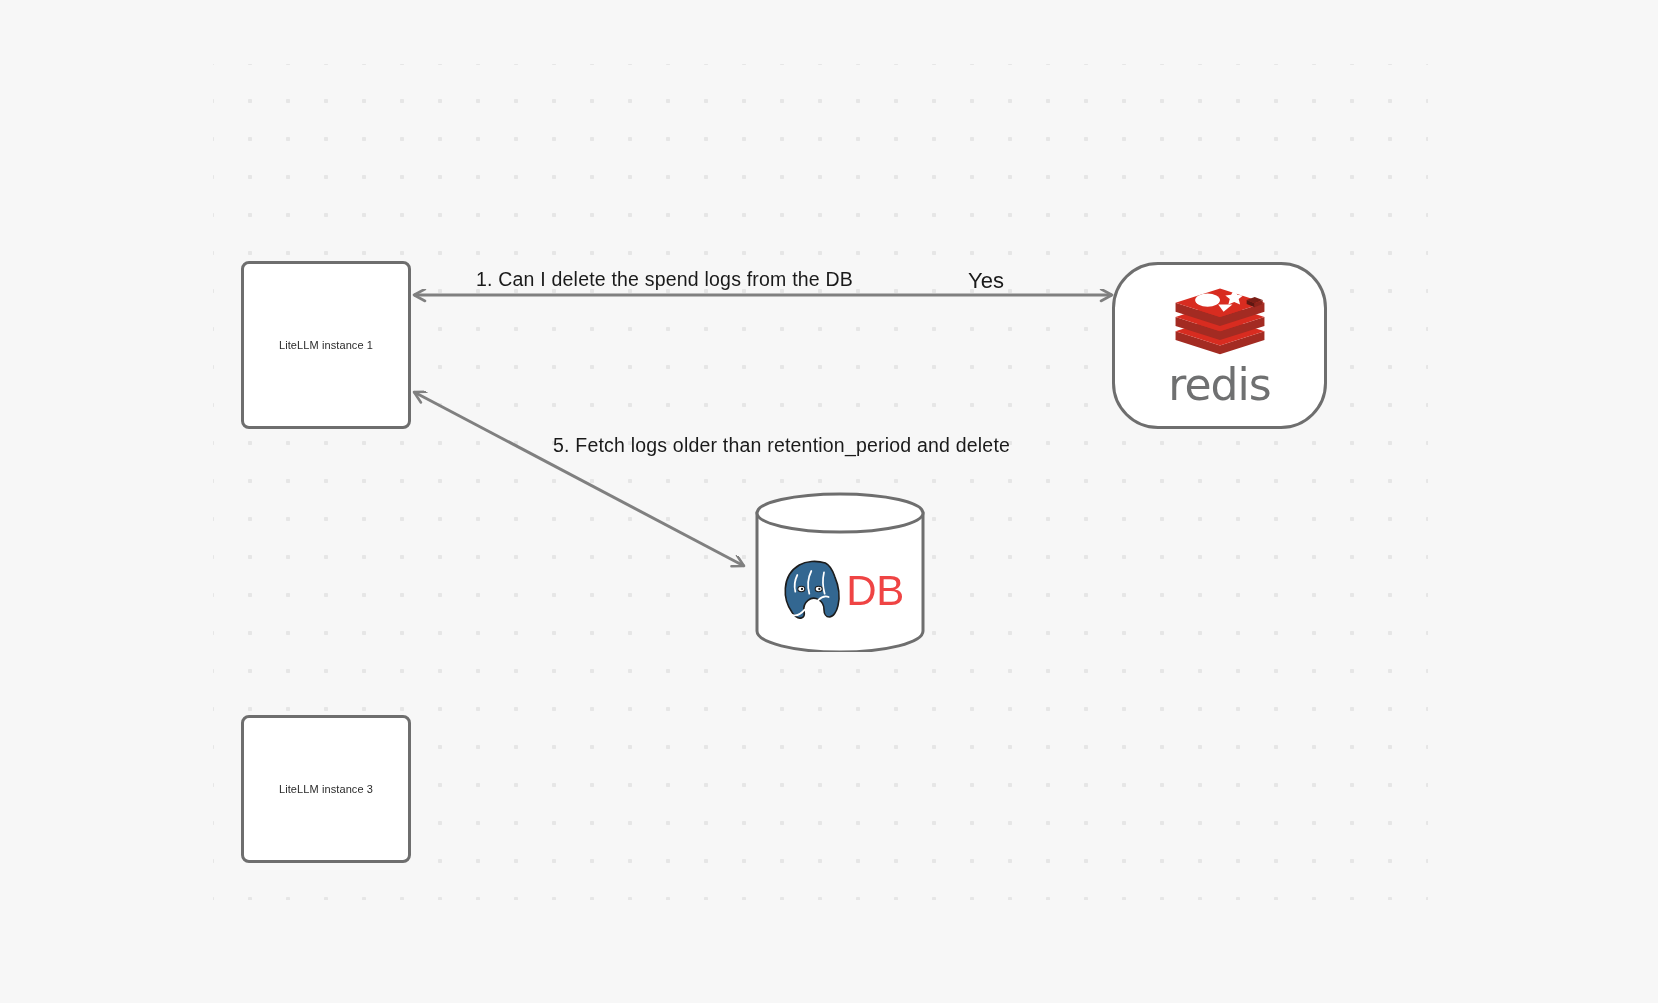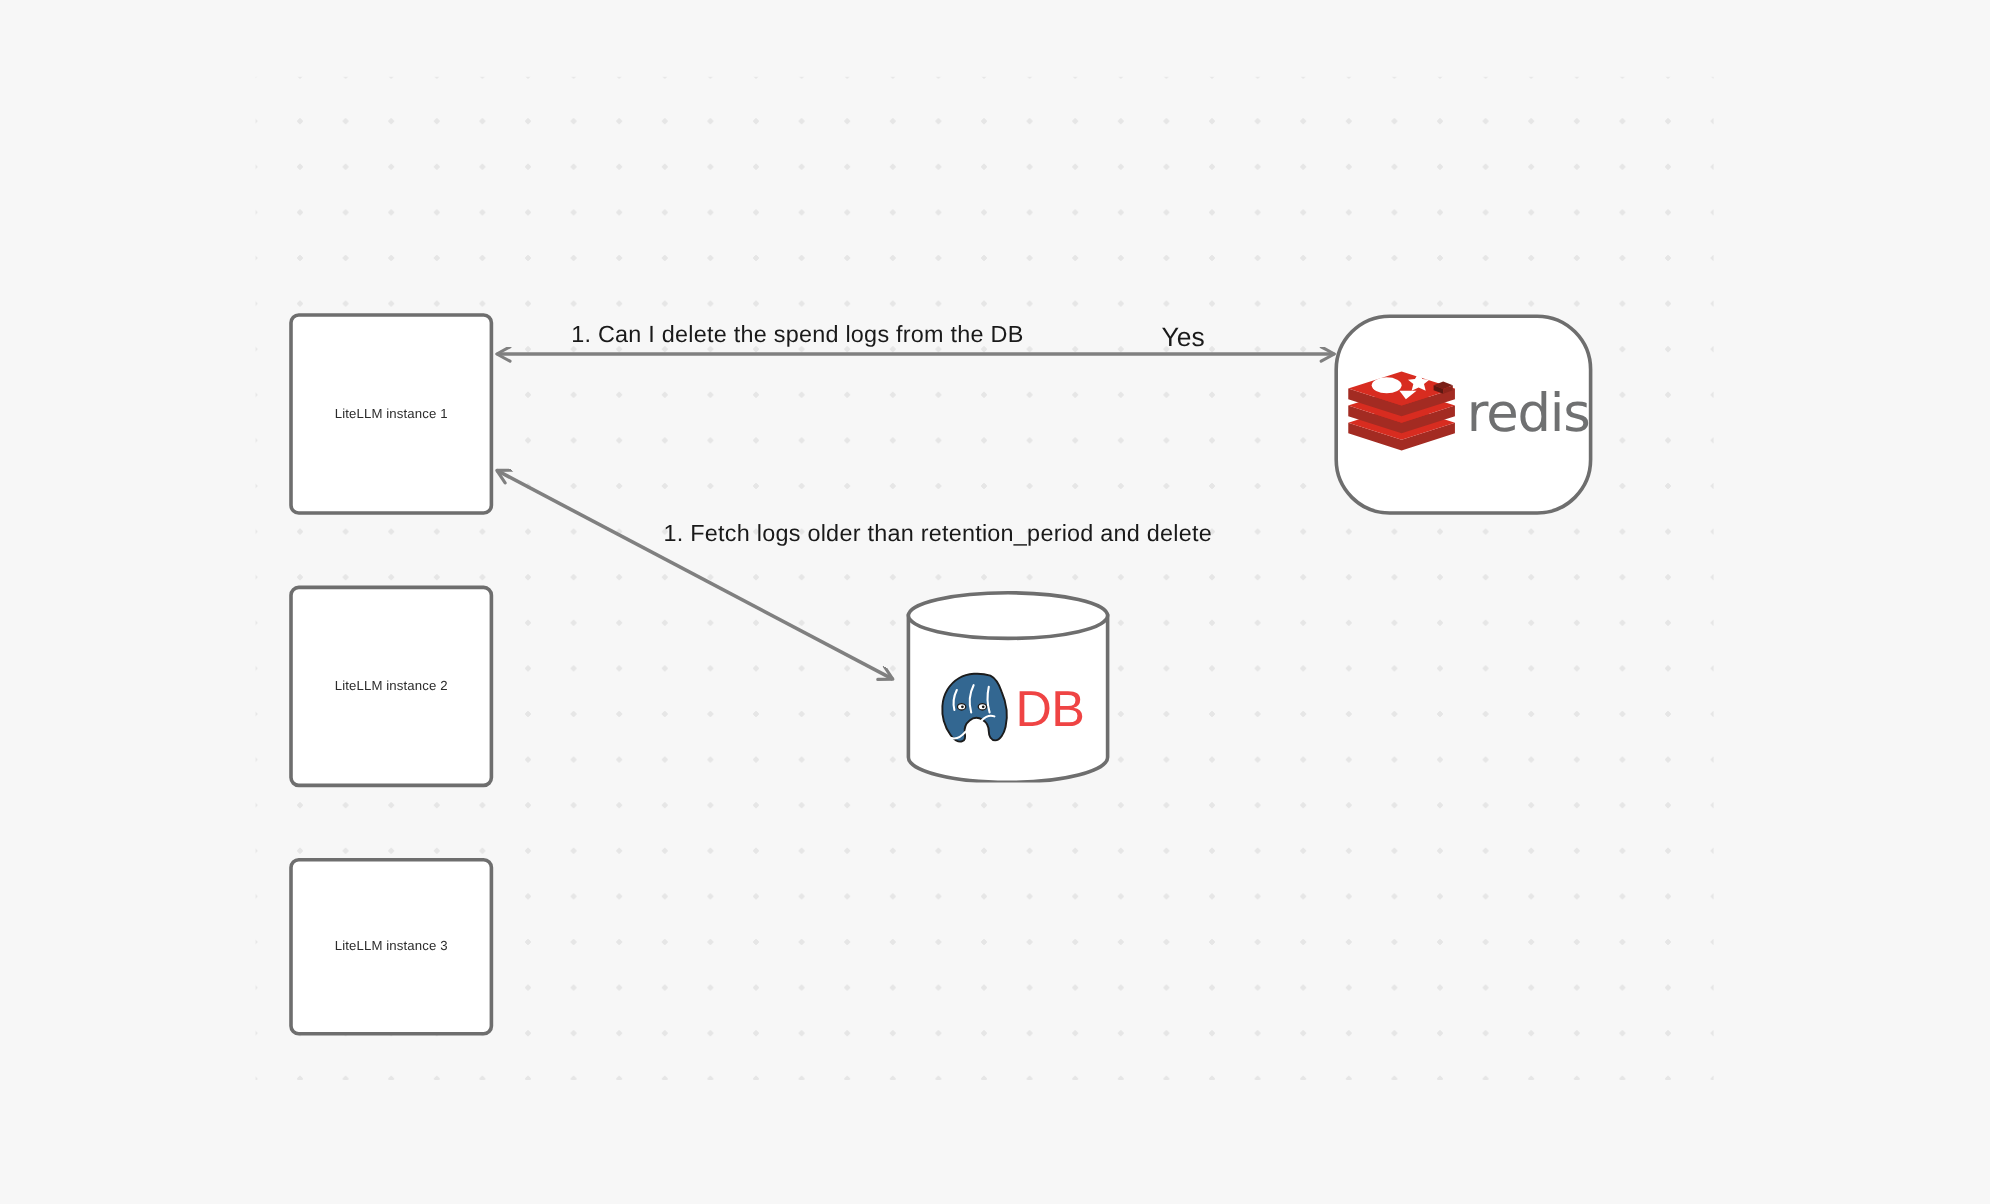--- a/index.html
+++ b/index.html
@@ -57,21 +57,21 @@
     border: 3px solid #6e6e6e;
     border-radius: 46px;
     box-sizing: border-box;
     display: flex;
     flex-direction: column;
     align-items: center;
     justify-content: center;
   }
   .redis-logo-wrap {
     display: flex;
-    flex-direction: row;
+    flex-direction: column;
     align-items: center;
     justify-content: center;
     gap: 0px;
   }
   .redis-wordmark {
     font-size: 44px;
     color: #6f7071;
     font-weight: 500;
     letter-spacing: -1px;
     font-family: "DejaVu Sans", sans-serif;
@@ -133,23 +133,20 @@
 
     <line x1="414" y1="295" x2="1112" y2="295" stroke="#808080" stroke-width="3" marker-start="url(#arrow-open-left)" marker-end="url(#arrow-open-right)"></line>
 
     <line x1="414" y1="392" x2="744" y2="566" stroke="#808080" stroke-width="3" marker-start="url(#arrow-open-left)" marker-end="url(#arrow-open-right)"></line>
   </svg>
 
   <div class="node-box" style="left:241px; top:261px; width:170px; height:168px;">
     <span class="node-label">LiteLLM instance 1</span>
   </div>
 
-  <div class="node-box" style="left:241px; top:488px; width:170px; height:168px;">
-    <span class="node-label">LiteLLM instance 2</span>
-  </div>
 
   <div class="node-box" style="left:241px; top:715px; width:170px; height:148px;">
     <span class="node-label">LiteLLM instance 3</span>
   </div>
 
   <div class="redis-node">
     <div class="redis-logo-wrap">
       <svg width="108" height="80" viewBox="0 0 120 90">
 
         <path d="M60 78 L10 62 L10 52 L60 68 L110 52 L110 62 Z" fill="#a32b22"></path>
@@ -205,15 +202,15 @@
         <ellipse cx="63" cy="45" rx="5.2" ry="4" fill="#ffffff" stroke="#1c1c1c" stroke-width="1.6"></ellipse>
         <circle cx="38" cy="45" r="1.7" fill="#1c1c1c"></circle>
         <circle cx="64" cy="45" r="1.7" fill="#1c1c1c"></circle>
       </svg>
       <span class="db-text">DB</span>
     </div>
   </div>
 
   <div class="edge-label label-1">1.  Can I delete the spend logs from the DB</div>
   <div class="edge-label label-yes">Yes</div>
-  <div class="edge-label label-2">1.  Fetch logs older than retention_period and delete</div>
+  <div class="edge-label label-2">5.  Fetch logs older than retention_period and delete</div>
 
 </div>
 
 </body></html>

